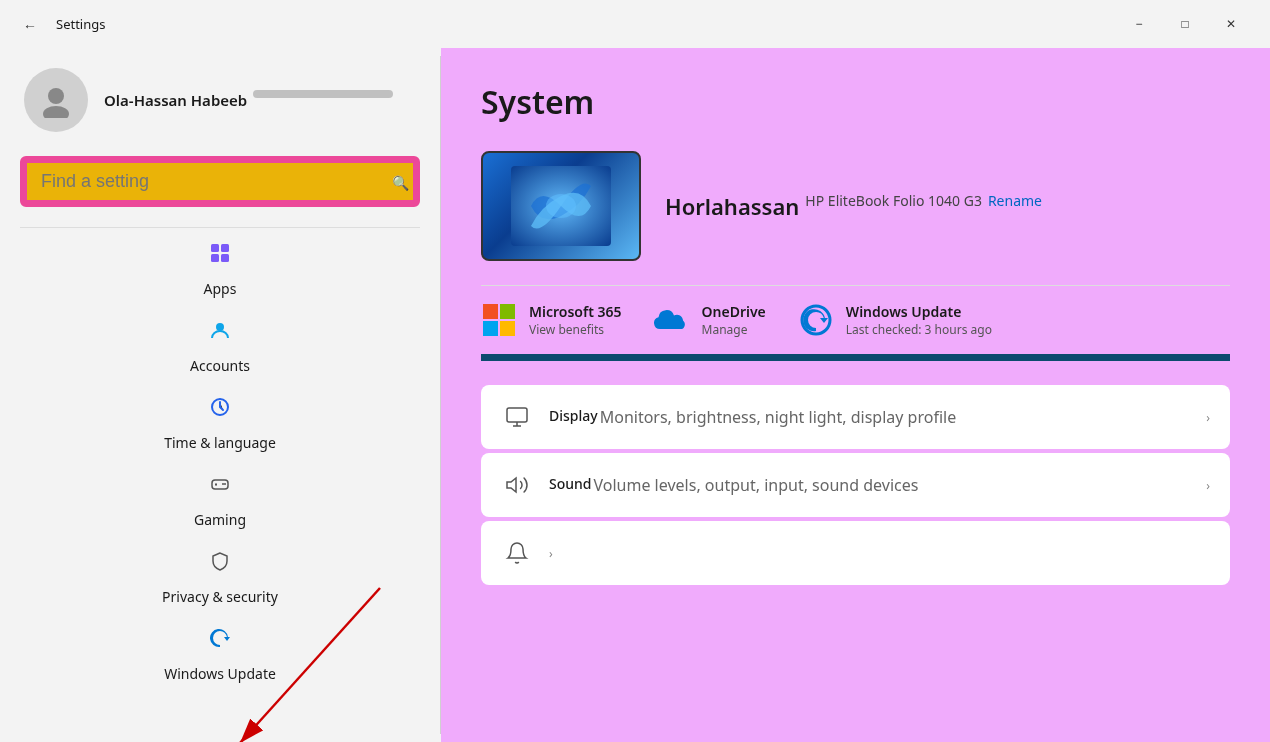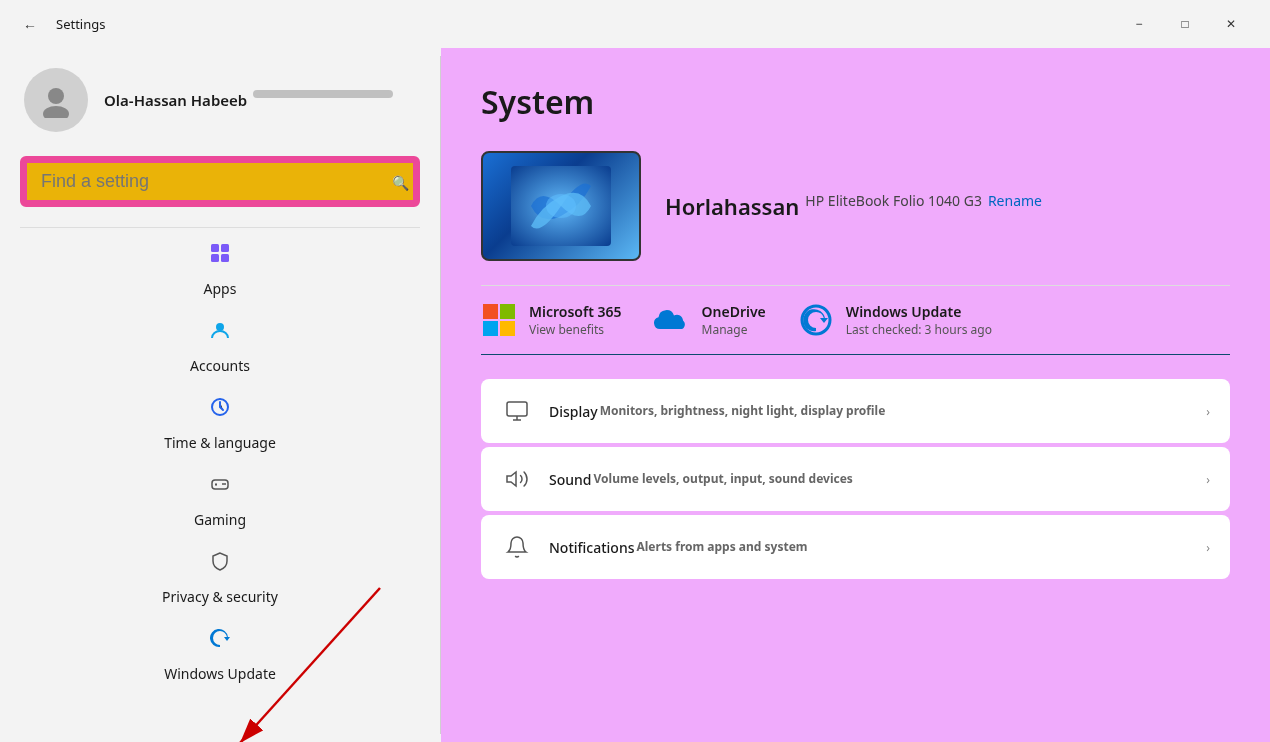--- a/index.html
+++ b/index.html
@@ -185,21 +185,21 @@
     .device-name { font-size: 22px; font-weight: 600; color: #1a1a1a; }
     .device-model { font-size: 14px; color: #444; }
     .device-rename { font-size: 14px; color: #0067c0; cursor: pointer; text-decoration: none; }
 
     .services-row {
       display: flex;
       gap: 32px;
       margin-bottom: 24px;
       padding: 16px 0;
       border-top: 1px solid #ddd;
-      border-bottom: 1px solid #0c4a6e;
+      border-bottom: 7px solid #0c4a6e;
     }
     .service-item {
       display: flex;
       align-items: center;
       gap: 12px;
       cursor: pointer;
     }
     .service-icon {
       width: 36px; height: 36px;
       display: flex; align-items: center; justify-content: center;
@@ -224,21 +224,21 @@
       gap: 16px;
     }
     .settings-item-icon {
       width: 32px; height: 32px;
       display: flex; align-items: center; justify-content: center;
       flex-shrink: 0;
       color: #555;
     }
     .settings-item-text { flex: 1; display: flex; gap: 2px; }
     .settings-item-name { font-size: 14px; font-weight: 500; color: #1a1a1a; }
-    .settings-item-desc { font-size: 12px; color: #666; font-weight: bold; }
+    .settings-item-desc { font-size: 16px; color: #666; }
     .settings-item-chevron { color: #888; font-size: 12px; }
     .sidebar-wrapper {
       position: relative;
       display: flex;
     }
 
     
     .sidebar::-webkit-scrollbar { width: 6px; }
     .sidebar::-webkit-scrollbar-thumb { background: #aaa; border-radius: 3px; }
     .content::-webkit-scrollbar { width: 6px; }
@@ -461,21 +461,17 @@
         <span class="settings-item-chevron">›</span>
       </div>
 
       <div class="settings-item">
         <div class="settings-item-icon">
           <svg width="24" height="24" viewBox="0 0 24 24">
             <path d="M18 8A6 6 0 0 0 6 8c0 7-3 9-3 9h18s-3-2-3-9" stroke="#555" stroke-width="1.5" fill="none"></path>
             <path d="M13.73 21a2 2 0 0 1-3.46 0" stroke="#555" stroke-width="1.5" fill="none"></path>
           </svg>
         </div>
-        <div class="settings-item-text">
-          <span class="settings-item-name">Notifications</span>
-          <span class="settings-item-desc">Alerts from apps and system</span>
-        </div>
         <span class="settings-item-chevron">›</span>
       </div>
     </div>
   </div>
 </div>
 
 </body></html>

